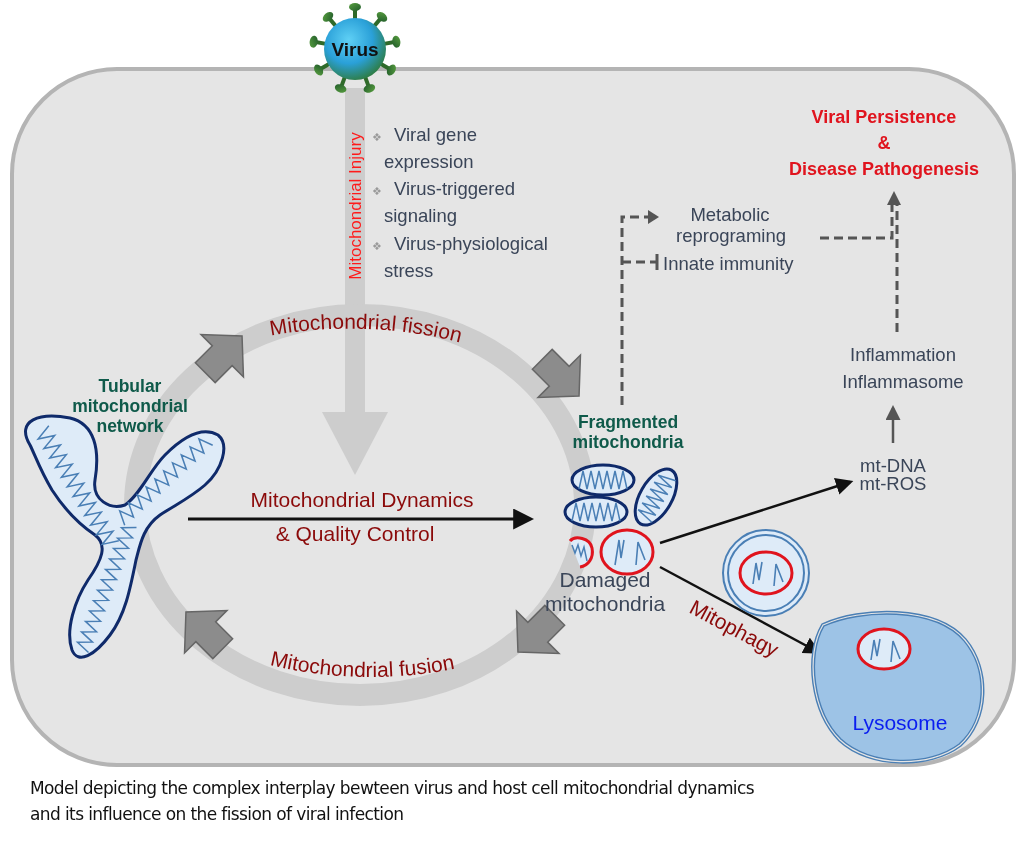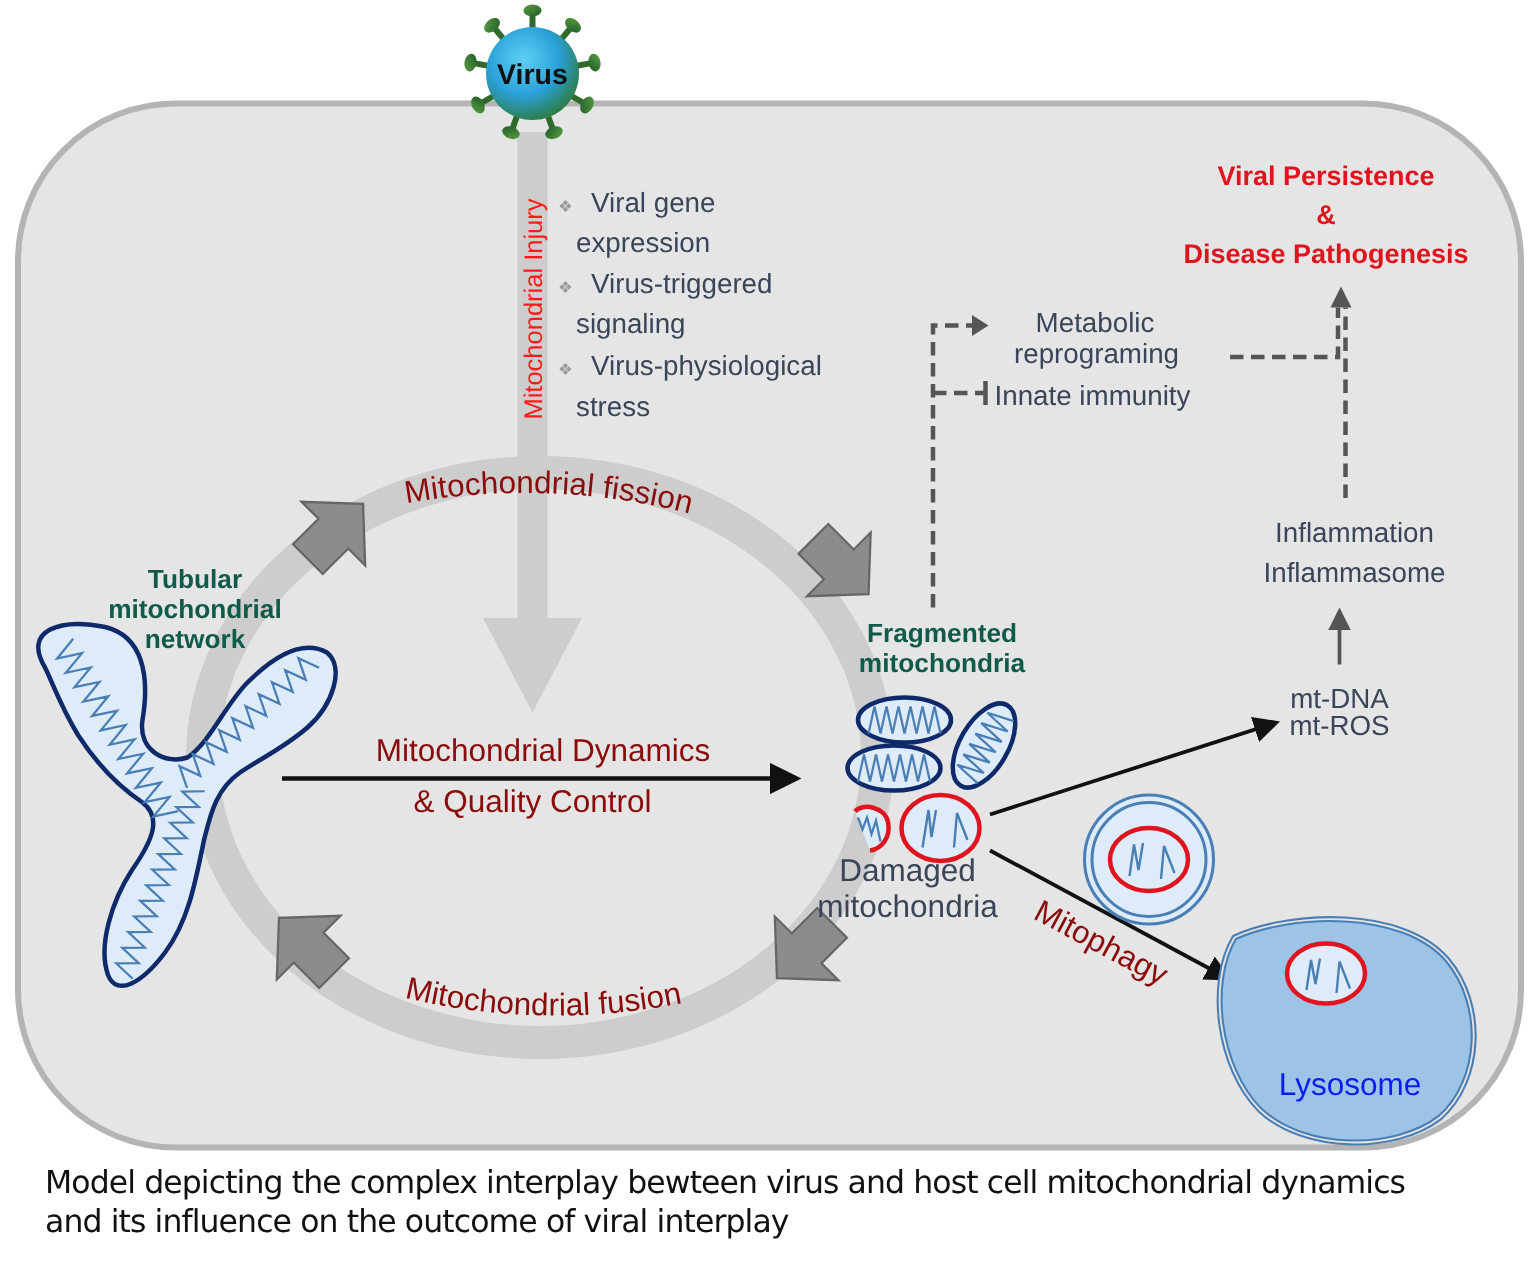--- a/index.html
+++ b/index.html
@@ -1,19 +1,19 @@
 <!DOCTYPE html>
 <html><head>
 <meta charset="utf-8">
 <style>
   html, body { margin: 0; padding: 0; background: #ffffff; }
   body { width: 1024px; height: 853px; position: relative; overflow: hidden; font-family: "Liberation Sans", sans-serif; }
   #diagram { position: absolute; left: 0; top: 0; width: 1024px; height: 853px; }
   .t { font-family: "Liberation Sans", sans-serif; }
-  .caption { position: absolute; left: 30px; top: 775px; width: 980px; font-family: "DejaVu Sans", sans-serif; font-size: 21px; line-height: 26px; color: #111; letter-spacing: -0.6px; }
+  .caption { position: absolute; left: 30px; top: 775px; width: 980px; font-family: "DejaVu Sans", sans-serif; font-size: 17px; line-height: 26px; color: #111; letter-spacing: -0.6px; }
   .caption div { white-space: nowrap; }
 </style>
 </head>
 <body>
 
 <svg id="diagram" width="1024" height="853" viewBox="0 0 1024 853" xmlns="http://www.w3.org/2000/svg">
   <defs>
     <radialGradient id="virusGrad" cx="40%" cy="35%" r="70%">
       <stop offset="0%" stop-color="#5fd0f5"></stop>
       <stop offset="55%" stop-color="#2aa0d8"></stop>
@@ -170,14 +170,14 @@
   <text class="t" x="731" y="242" font-size="18.5" fill="#3a4558" text-anchor="middle">reprograming</text>
   <text class="t" x="663" y="270" font-size="18.5" fill="#3a4558">Innate immunity</text>
 
   <text class="t" x="884" y="123" font-size="18" font-weight="bold" fill="#e0141e" text-anchor="middle">Viral Persistence</text>
   <text class="t" x="884" y="149" font-size="18" font-weight="bold" fill="#e0141e" text-anchor="middle">&amp;</text>
   <text class="t" x="884" y="175" font-size="18" font-weight="bold" fill="#e0141e" text-anchor="middle">Disease Pathogenesis</text>
 </svg>
 
 <div class="caption">
   <div>Model depicting the complex interplay bewteen virus and host cell mitochondrial dynamics</div>
-  <div>and its influence on the outcome of viral interplay</div>
+  <div>and its influence on the fission of viral infection</div>
 </div>
 
 </body></html>

